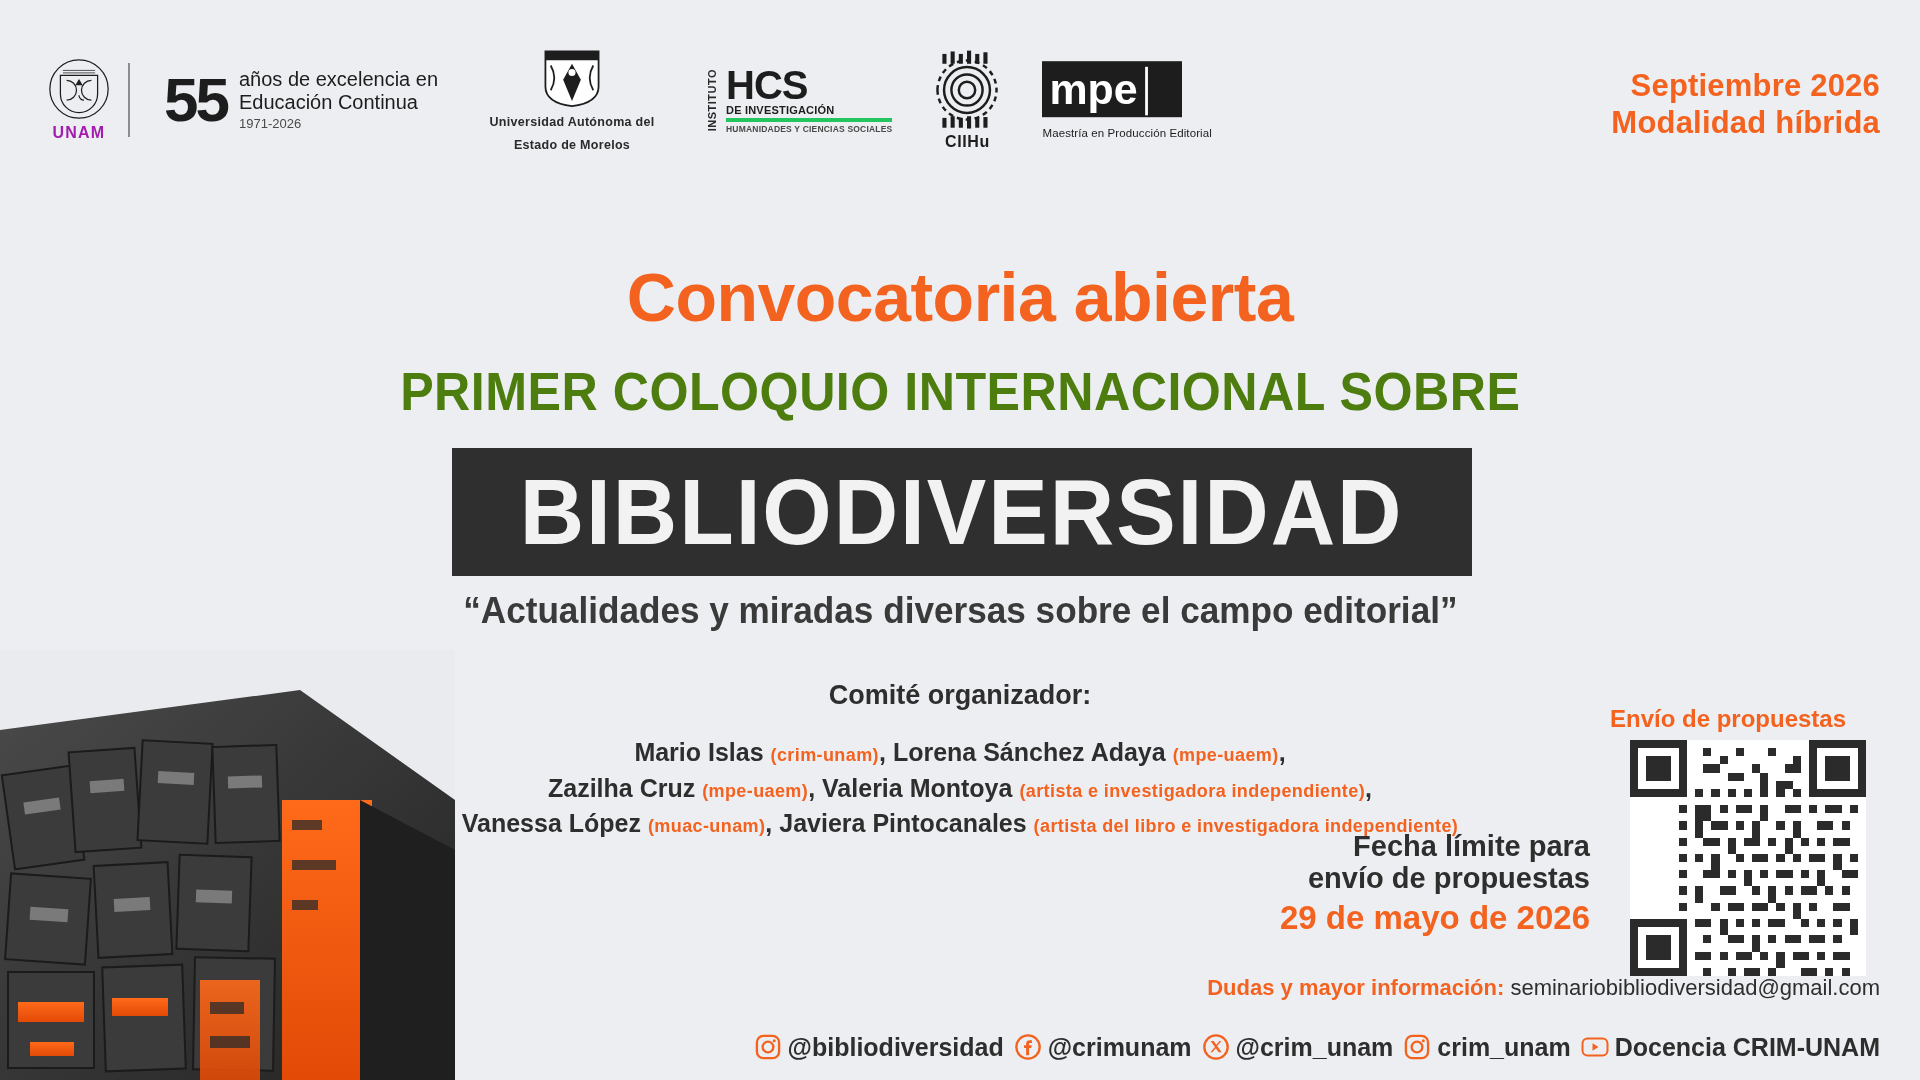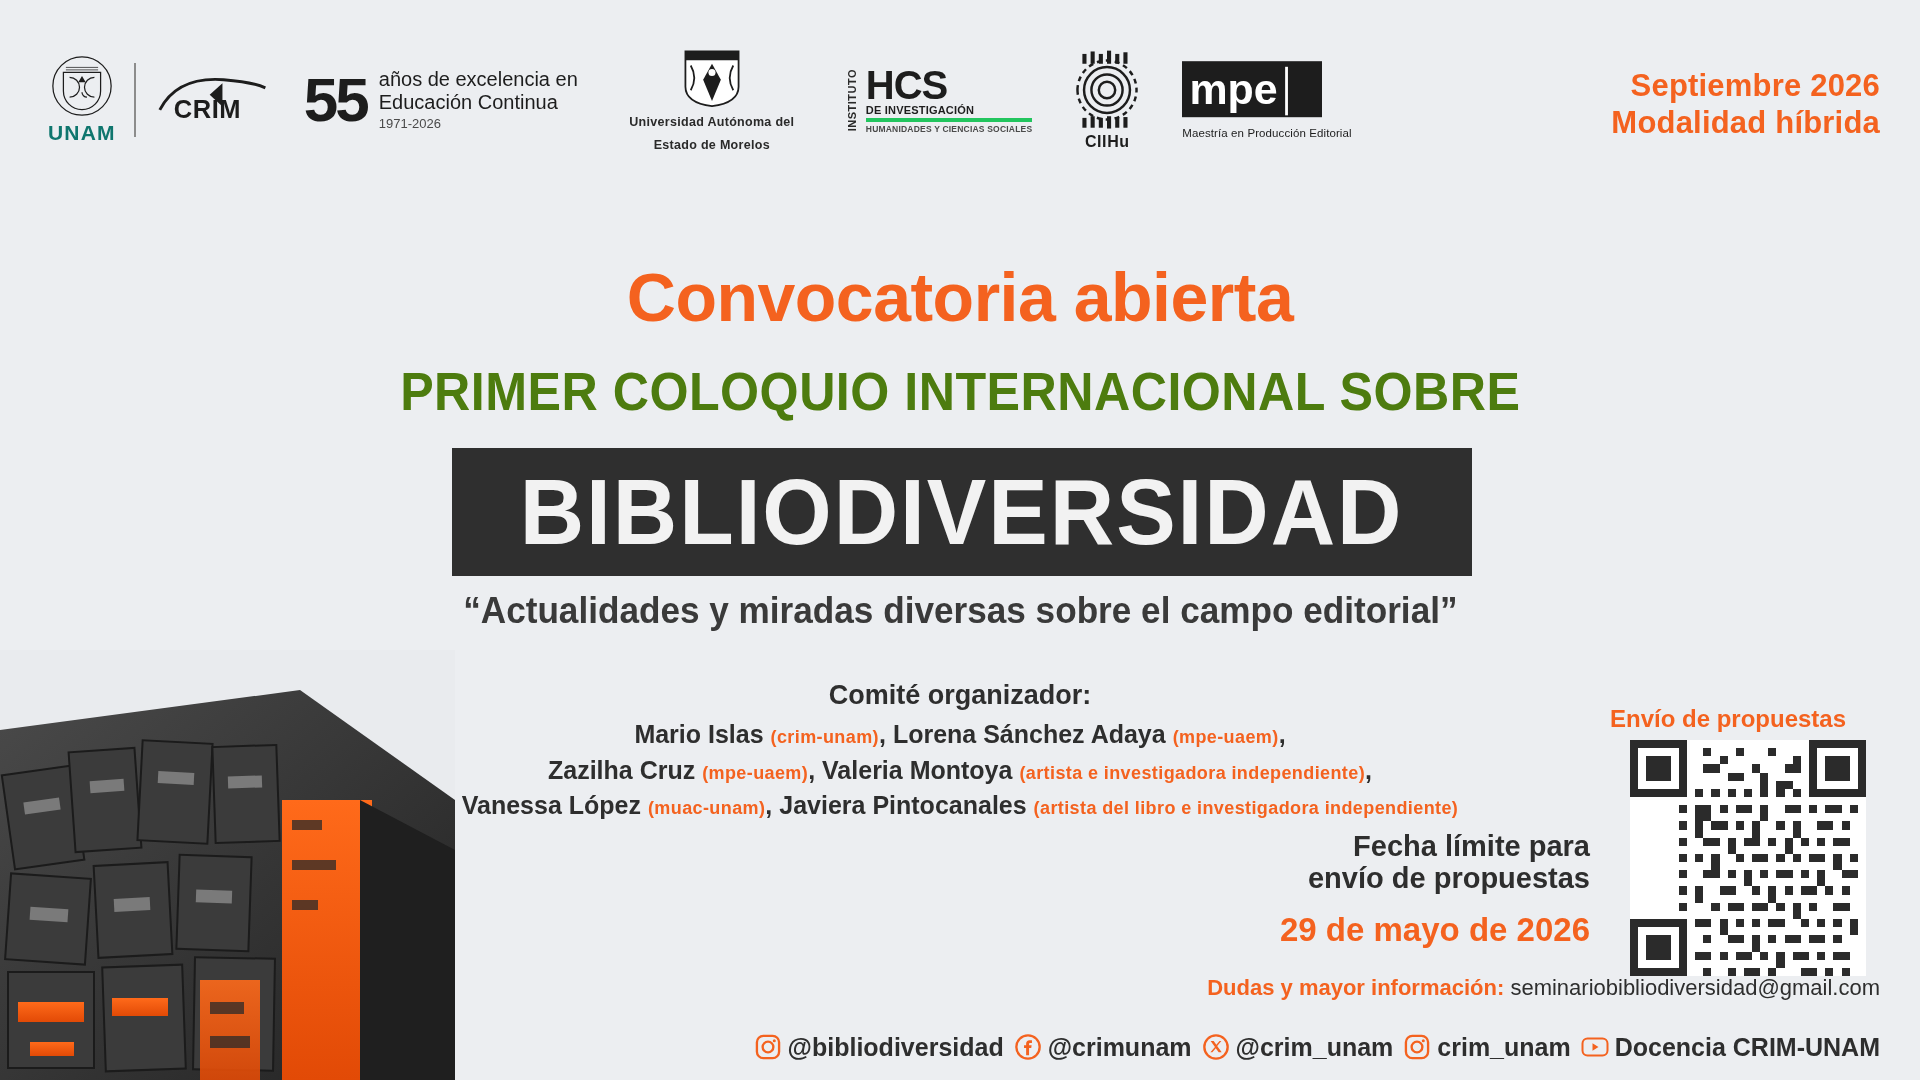--- a/index.html
+++ b/index.html
@@ -17,21 +17,21 @@
   .logobar{
     position:absolute;left:0;top:0;width:1920px;height:200px;
     display:flex;align-items:center;
   }
   .logos{
     display:flex;align-items:center;gap:34px;margin-left:48px;
   }
   .logo-unam-crim{display:flex;align-items:center;gap:18px;}
   .unam-block{display:flex;flex-direction:column;align-items:center;gap:4px;}
   .unam-shield{width:62px;height:62px;}
-  .unam-word{font-size:21px;font-weight:bold;letter-spacing:1.2px;color:#0f766e;}
+  .unam-word{font-size:16px;font-weight:bold;letter-spacing:1.2px;color:#a21caf;}
   .divider-v{width:2px;height:74px;background:#8c8c8c;}
   .crim-wrap{width:116px;height:74px;display:flex;align-items:center;justify-content:center;}
 
   .logo-55{display:flex;align-items:center;gap:12px;}
   .n55{font-size:62px;font-weight:bold;letter-spacing:-3px;color:#1d1d1d;line-height:.9;}
   .l55-text{line-height:1.12;}
   .l55-text .l1{font-size:20px;color:#1d1d1d;}
   .l55-text .l2{font-size:20px;color:#1d1d1d;}
   .l55-text .l3{font-size:13px;color:#4a4a4a;margin-top:4px;}
 
@@ -89,38 +89,38 @@
   .subtitle{
     position:absolute;top:590px;left:0;width:1920px;text-align:center;
     color:#3a3a3a;font-weight:bold;font-size:37px;letter-spacing:0px;
   }
   .subtitle span{display:inline-block;transform:scaleX(.95);}
 
   
   .comite{
     position:absolute;top:680px;left:0;width:1920px;text-align:center;
   }
-  .comite .head{font-weight:bold;font-size:27px;color:#2e2e2e;margin-bottom:6px;}
+  .comite .head{font-weight:bold;font-size:27px;color:#2e2e2e;margin-bottom:24px;}
   .comite .line{font-weight:bold;font-size:25px;color:#2e2e2e;line-height:1.42;}
   .comite .aff{color:#f4621f;font-size:18px;font-weight:bold;letter-spacing:.4px;}
 
   
   .envio-label{
     position:absolute;right:42px;top:705px;width:300px;text-align:center;
     color:#f4621f;font-weight:bold;font-size:24px;
   }
   .qr{
     position:absolute;right:54px;top:740px;width:236px;height:236px;background:#fff;
     padding:0;
   }
   .fecha{
     position:absolute;right:330px;top:830px;width:420px;text-align:right;
   }
   .fecha .l1{font-weight:bold;font-size:29px;color:#2e2e2e;line-height:1.12;}
-  .fecha .l2{font-weight:bold;font-size:33px;color:#f4621f;margin-top:16px;}
+  .fecha .l2{font-weight:bold;font-size:33px;color:#f4621f;margin-top:4px;}
 
   .dudas{
     position:absolute;right:40px;top:975px;width:1400px;text-align:right;
     font-size:22px;color:#2e2e2e;font-weight:bold;
   }
   .dudas .mail{color:#2e2e2e;font-weight:normal;}
 
   
   .social{
     position:absolute;right:40px;bottom:18px;
@@ -146,27 +146,20 @@
           <path d="M44 44 l6 -10 l6 10 z" fill="#1d1d1d"></path>
           <path d="M50 60 a8 8 0 0 0 8 8" fill="none" stroke="#1d1d1d" stroke-width="2"></path>
           <g stroke="#1d1d1d" stroke-width="1.2">
             <line x1="24" y1="20" x2="76" y2="20"></line>
             <line x1="24" y1="24" x2="76" y2="24"></line>
           </g>
         </svg>
         <div class="unam-word">UNAM</div>
       </div>
       <div class="divider-v"></div>
-      <div class="crim-wrap">
-        <svg viewBox="0 0 200 90" width="116" height="64">
-          <path d="M10 62 q30 -58 110 -52 q50 4 72 14" fill="none" stroke="#1d1d1d" stroke-width="5"></path>
-          <text x="34" y="76" font-family="Liberation Sans, sans-serif" font-size="44" font-weight="bold" fill="#1d1d1d" letter-spacing="1">CRIM</text>
-          <path d="M96 36 l22 -20 l0 40 z" fill="#1d1d1d"></path>
-        </svg>
-      </div>
     </div>
 
     <div class="logo-55">
       <div class="n55">55</div>
       <div class="l55-text">
         <div class="l1">años de excelencia en</div>
         <div class="l2">Educación Continua</div>
         <div class="l3">1971-2026</div>
       </div>
     </div>

